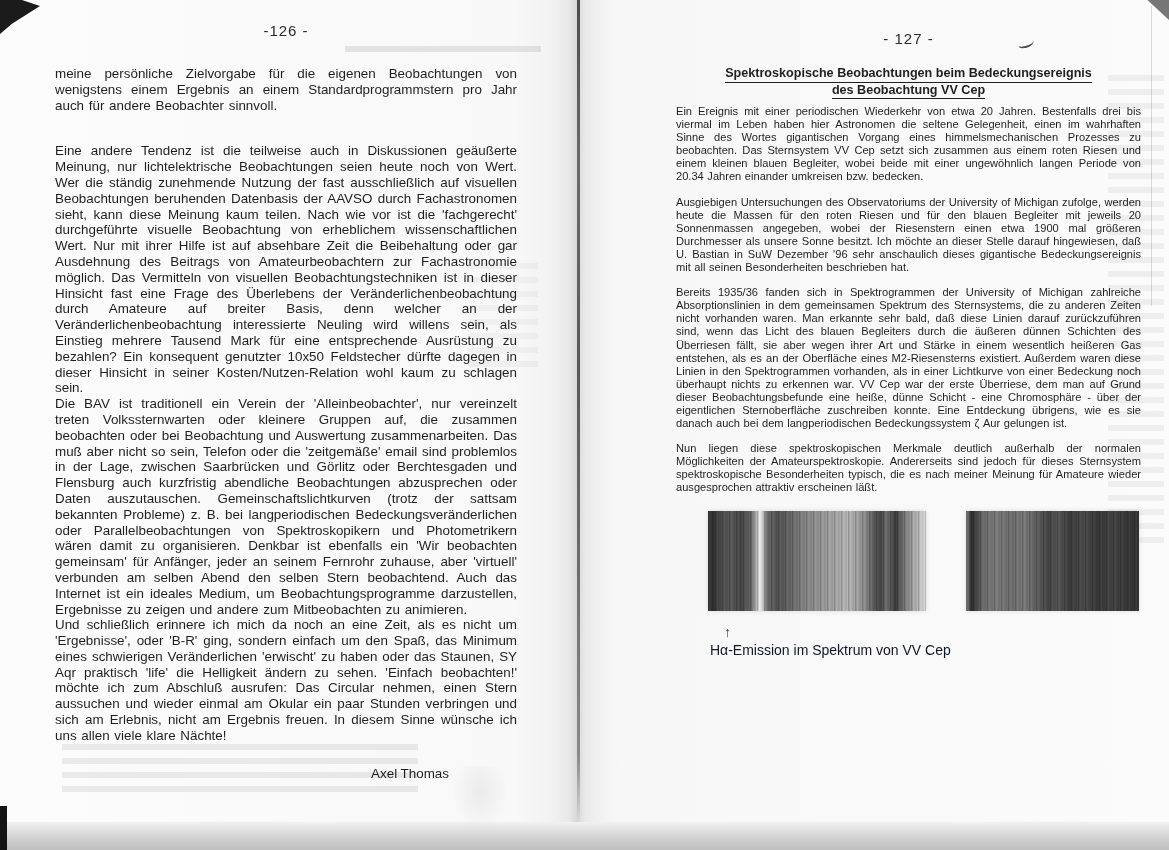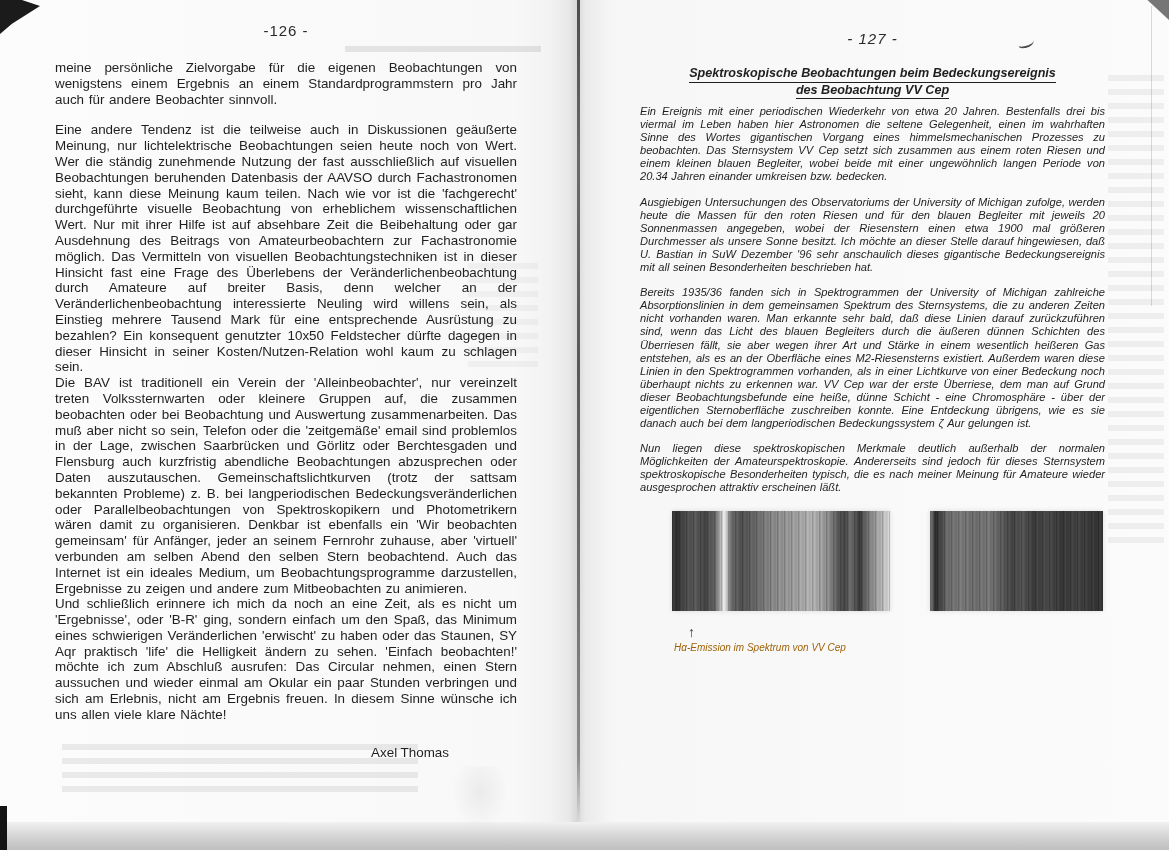--- a/index.html
+++ b/index.html
@@ -5,26 +5,26 @@
   html,body{margin:0;padding:0;}
   body{
     width:1169px;height:850px;position:relative;overflow:hidden;
     background:linear-gradient(90deg,#fcfcfc 0%,#f8f8f8 44%,#efefef 49%,#f7f7f7 53%,#fbfbfb 100%);
     font-family:"Liberation Sans", sans-serif;color:#1f1f1f;
   }
   .page{position:absolute;}
   .pnum{text-align:center;font-size:15px;letter-spacing:1px;color:#2a2a2a;}
   
   #page126{left:55px;top:22px;width:462px;}
-  #page126 .pnum{margin-bottom:21px;}
+  #page126 .pnum{margin-bottom:27px;}
   #page126 p{margin:0;font-size:13.4px;line-height:15.8px;text-align:justify;word-spacing:1px;}
-  #page126 p.gap-after{margin-bottom:15px;}
+  #page126 p.gap-after{margin-bottom:30px;}
   .signature{text-align:right;padding-right:68px;margin-top:22px;font-size:13.4px;}
   
-  #page127{left:640px;top:30px;width:465px;font-style:italic;}
+  #page127{left:676px;top:30px;width:465px;}
   #page127 .pnum{margin-bottom:19px;}
   .article-title{text-align:center;font-weight:bold;font-size:12.6px;line-height:15px;margin-bottom:6px;}
   .article-title span{display:inline-block;border-bottom:1.4px solid #1f1f1f;padding-bottom:0.5px;}
   #page127 p{margin:0 0 12px 0;font-size:11.1px;line-height:13.1px;text-align:justify;word-spacing:0.5px;}
   
   .figure{position:relative;margin:16px 0 0 32px;width:431px;height:100px;}
   .spec{position:absolute;top:0;height:100px;box-shadow:0 0 5px rgba(0,0,0,0.12);}
   .spec-lines{position:absolute;inset:0;
     background:repeating-linear-gradient(90deg,
       rgba(0,0,0,0.20) 0px,rgba(0,0,0,0.20) 1px,
@@ -37,21 +37,21 @@
       #535353 32%,#6a6a6a 38%,#8a8a8a 45%,#9b9b9b 52%,
       #ababab 59%,#bababa 64%,#a8a8a8 68%,#8f8f8f 72%,
       #5d5d5d 76%,#454545 79%,#717171 82%,#3b3b3b 86%,
       #7a7a7a 90%,#a8a8a8 94%,#cecece 98%,#e6e6e6 100%);}
   .spec-right{left:258px;width:173px;
     background:linear-gradient(90deg,
       #8a8a8a 0%,#2e2e2e 3%,#3b3b3b 5%,#6f6f6f 10%,#7d7d7d 18%,
       #717171 26%,#7b7b7b 34%,#5c5c5c 42%,#454545 48%,#575757 53%,
       #3d3d3d 60%,#4b4b4b 68%,#393939 76%,#444444 85%,#383838 94%,#343434 100%);}
   .fig-arrow{margin:14px 0 0 48px;font-size:14px;line-height:14px;color:#333;}
-  .fig-caption{margin:3px 0 0 34px;font-size:10px;color:#a16207;}
+  .fig-caption{margin:3px 0 0 34px;font-size:14px;color:#0f172a;}
   
   .gutter-shade{position:absolute;left:548px;top:0;width:60px;height:824px;
     background:linear-gradient(90deg,rgba(0,0,0,0) 0%,rgba(0,0,0,0.03) 35%,rgba(0,0,0,0.10) 49%,rgba(0,0,0,0.03) 62%,rgba(0,0,0,0) 100%);}
   .gutter-line{position:absolute;left:577px;top:0;width:2.5px;height:822px;
     background:linear-gradient(180deg,#4d4d4d 0%,#6a6a6a 20%,#585858 45%,#6e6e6e 70%,#8a8a8a 92%,rgba(140,140,140,0) 100%);}
   .bottom-band{position:absolute;left:0;bottom:0;width:1169px;height:28px;
     background:linear-gradient(180deg,#f1f1f1 0%,#e0e0e0 30%,#c9c9c9 75%,#bfbfbf 100%);}
   .corner-tl{position:absolute;left:0;top:0;width:40px;height:34px;background:#1b1b1b;
     clip-path:polygon(0 0,55% 0,100% 18%,30% 70%,0 100%);}
   .corner-tr{position:absolute;right:0;top:0;width:24px;height:20px;background:#4a4a4a;opacity:.75;

